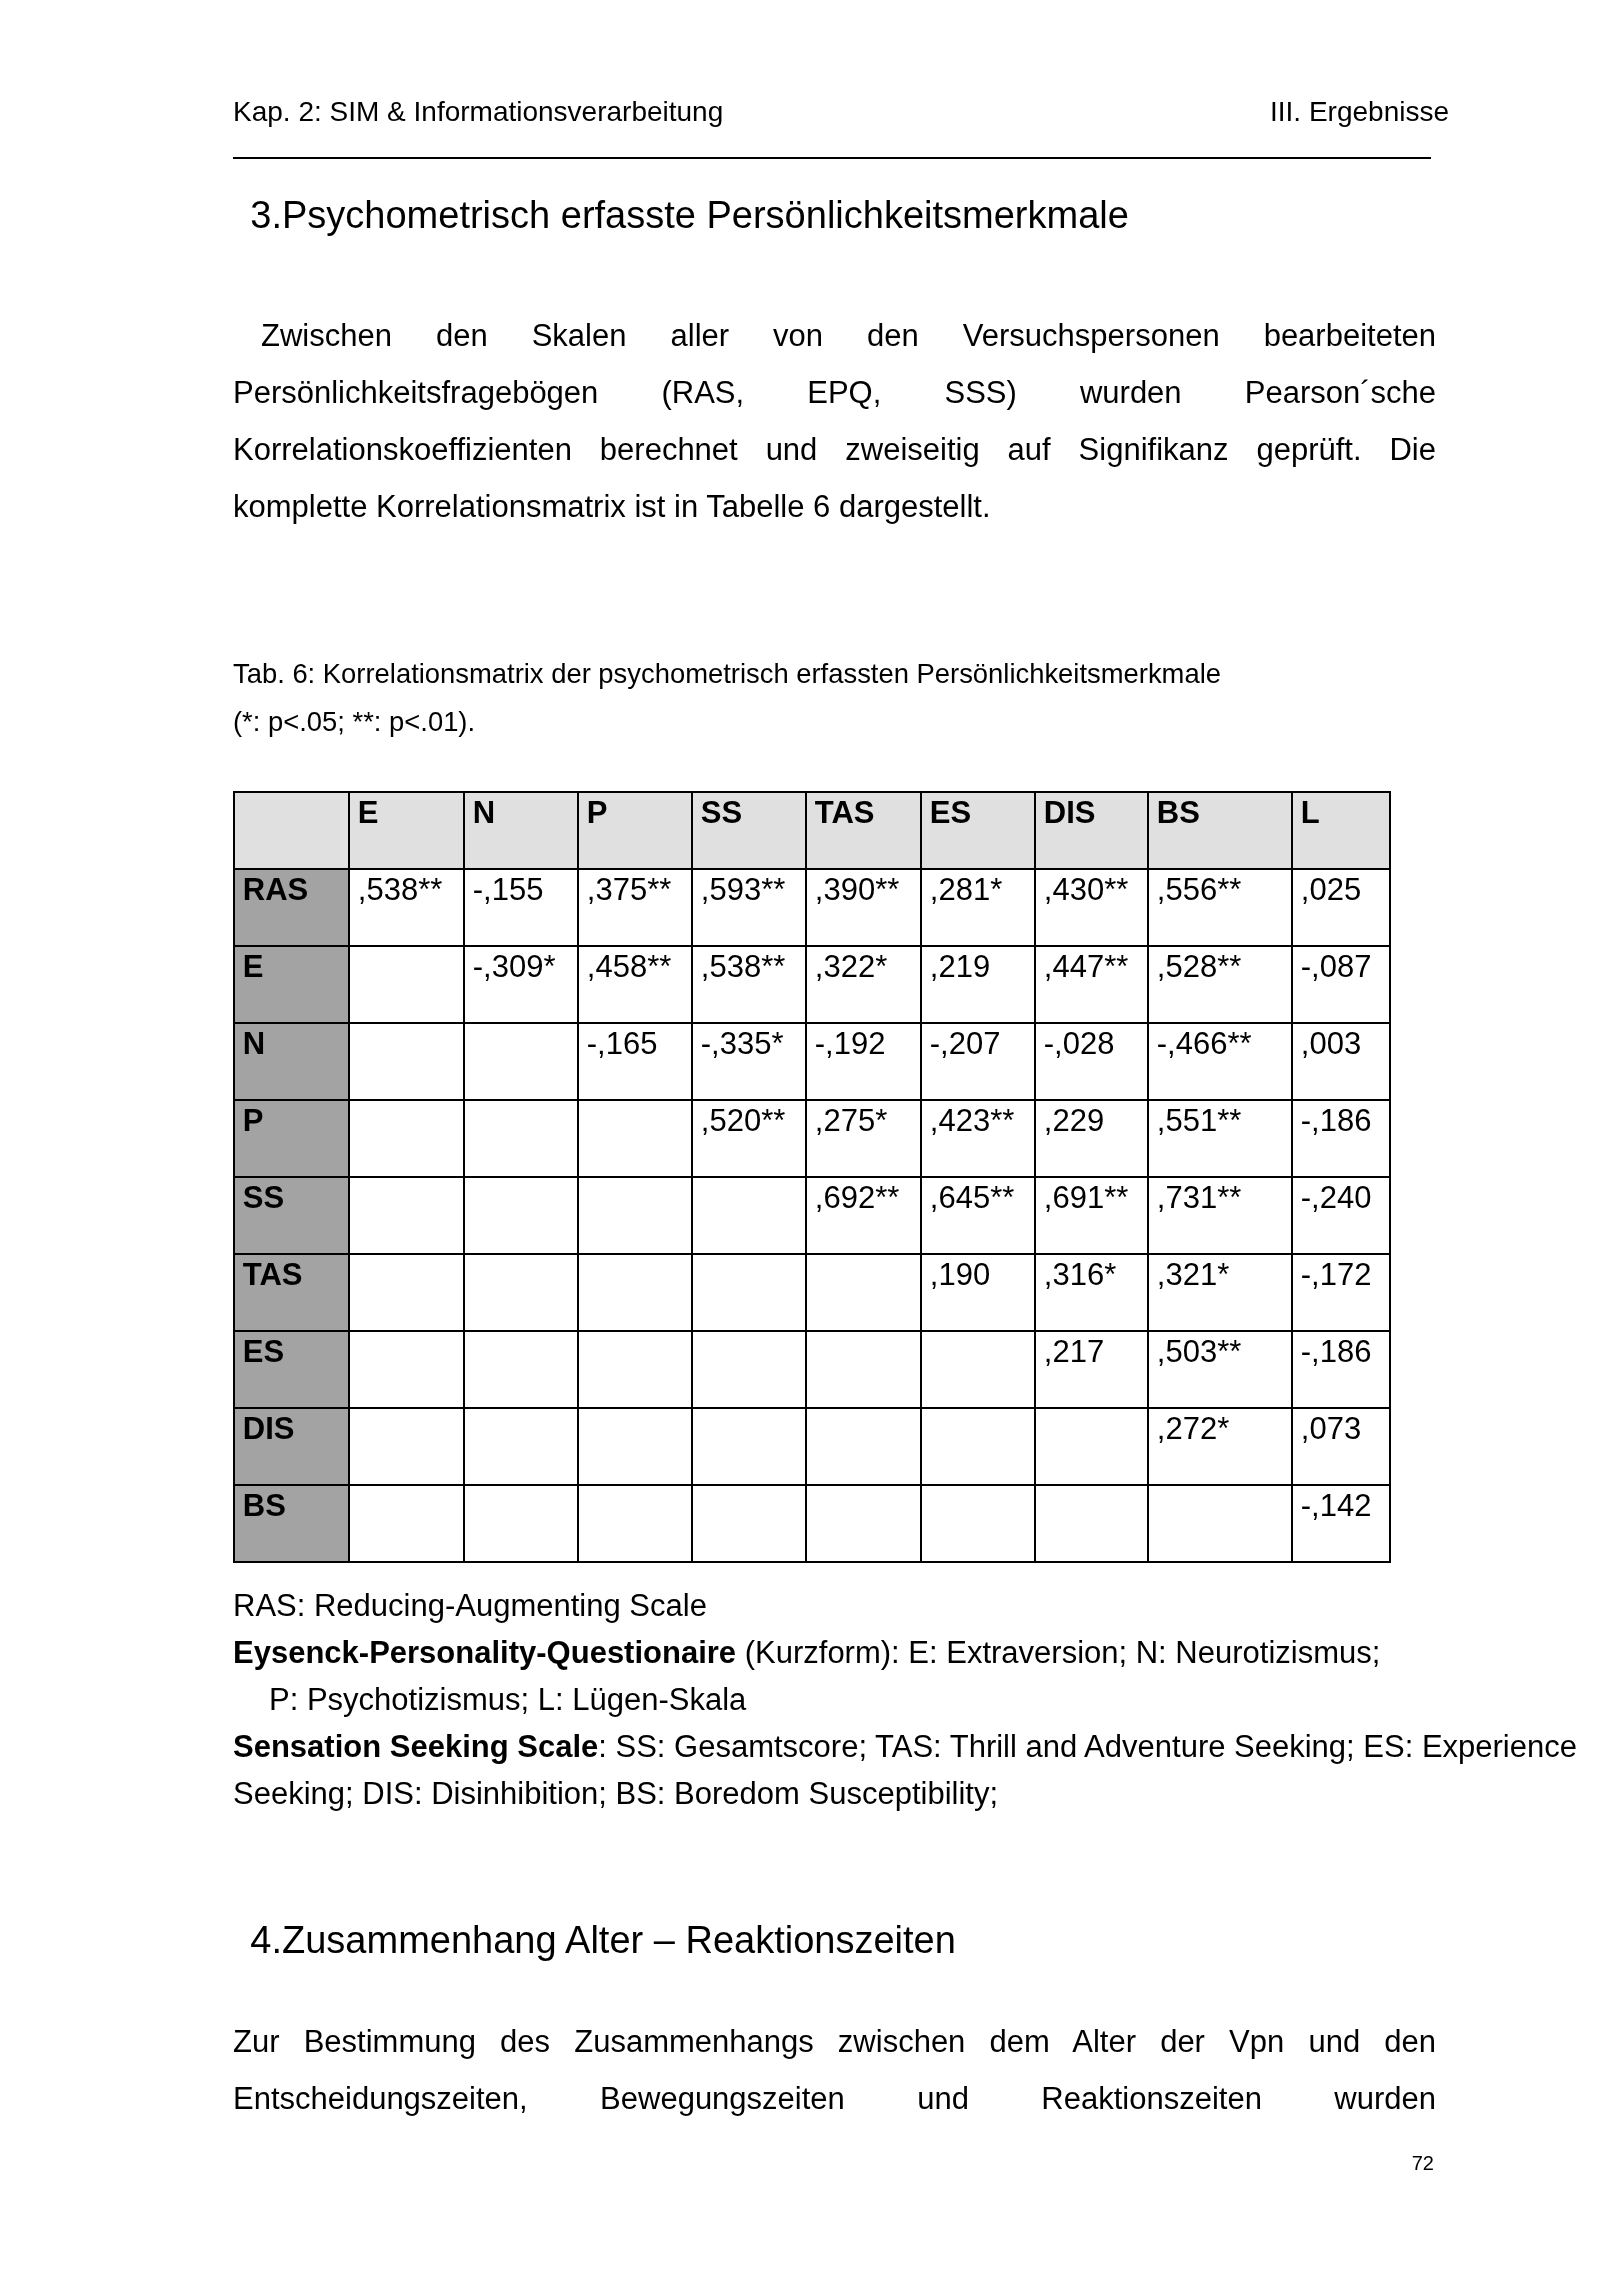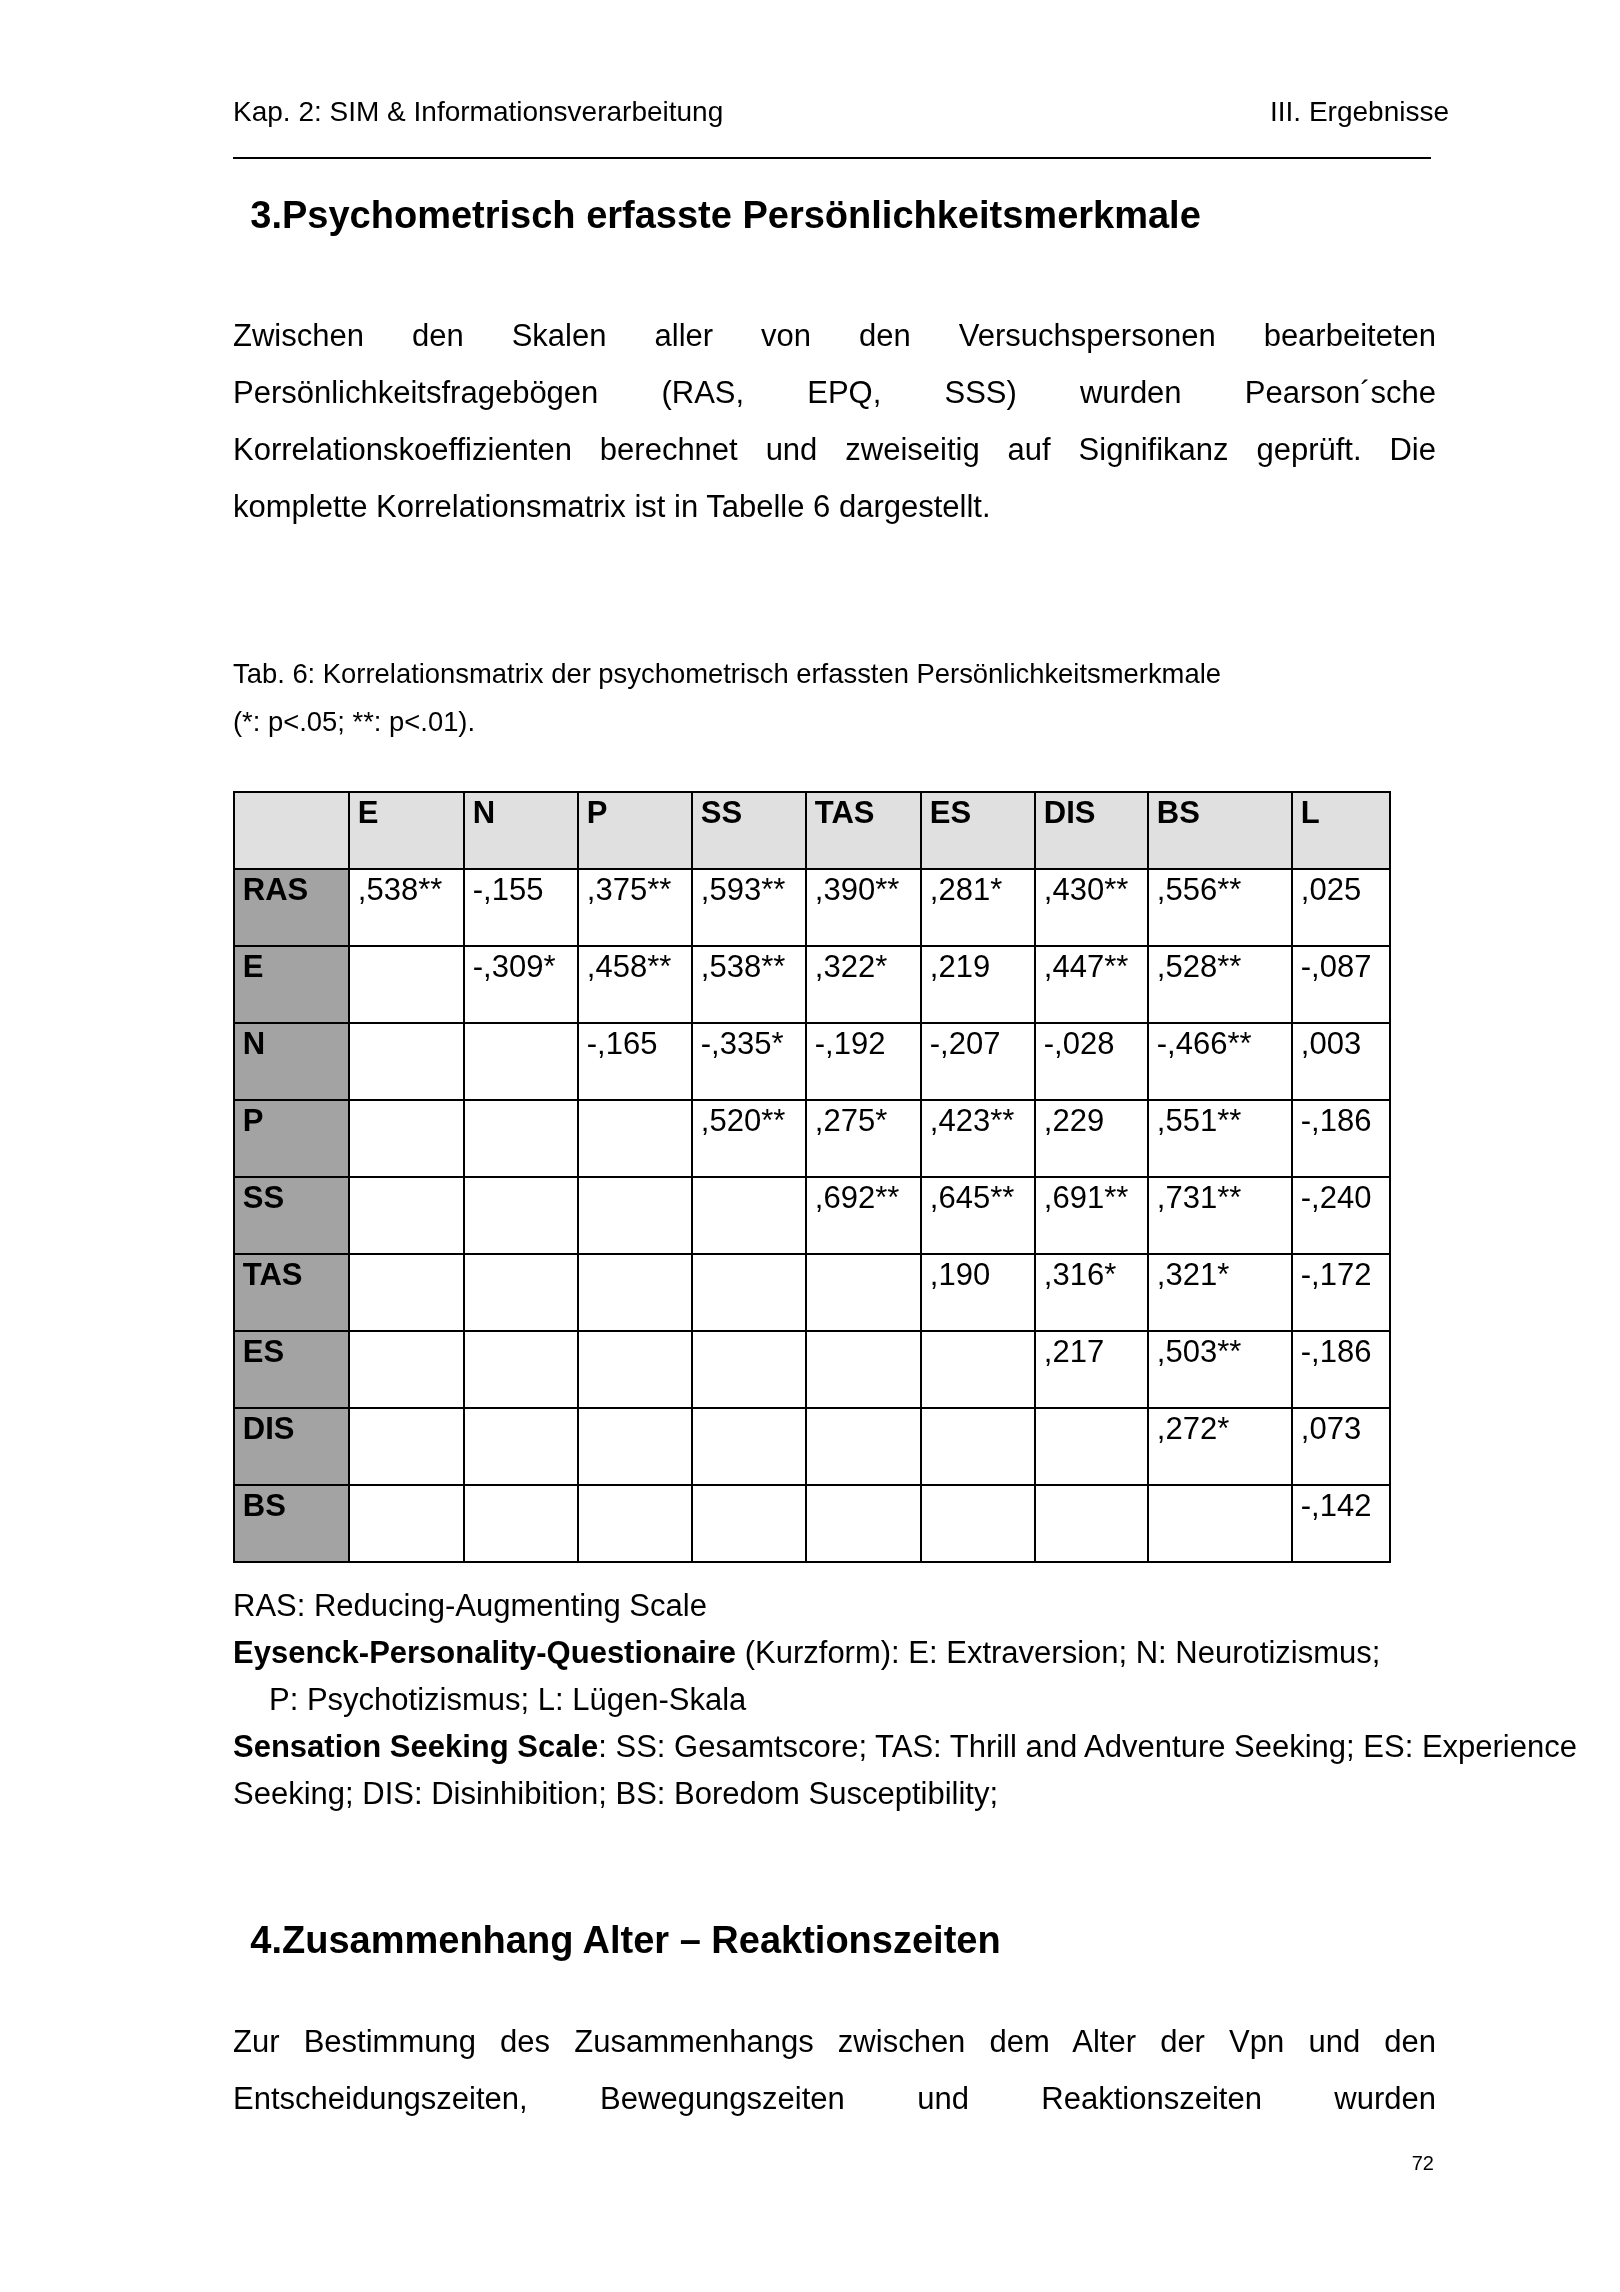--- a/index.html
+++ b/index.html
@@ -3,21 +3,21 @@
 <meta charset="utf-8">
 <style>
   html, body { margin:0; padding:0; background:#ffffff; }
   body { width:1620px; height:2293px; position:relative; overflow:hidden;
          font-family:"Liberation Sans", sans-serif; color:#000; }
   .abs { position:absolute;text-align:right; }
   .hdr { top:94px; font-size:28px; line-height:35px; }
   #hdr-left { left:233px; }
   #hdr-right { right:171px; }
   #hdr-rule { left:233px; top:157px; width:1198px; height:0; border-top:2px solid #000; }
-  .h1 { left:233px; font-size:38px; font-weight:bold; line-height:45px; }
+  .h1 { left:233px; font-size:38px; font-weight:normal; line-height:45px; }
   .h1 .num { display:inline-block; width:49px; }
   .para { left:233px; width:1203px; font-size:31px; line-height:57px; text-align:justify; }
   .cap { left:233px; font-size:27.4px; line-height:45px; }
   table.matrix { position:absolute; left:233px; top:791px; border-collapse:collapse;
          table-layout:fixed; font-size:31px; }
   table.matrix td, table.matrix th { border:2px solid #000; height:73px; padding:0 7.8px;
          vertical-align:top; text-align:left; padding-top:2px; }
   table.matrix th { background:#e0e0e0; font-weight:bold; }
   table.matrix td.rowlabel { background:#a3a3a3; font-weight:bold; }
   .foot { left:233px; font-size:31px; line-height:47px; }
@@ -29,21 +29,21 @@
 
 <div id="hdr-left" class="abs hdr">Kap. 2: SIM &amp; Informationsverarbeitung</div>
 <div id="hdr-right" class="abs hdr">III. Ergebnisse</div>
 <div id="hdr-rule" class="abs"></div>
 
 <div class="abs h1" style="top:193px;">
   <span class="num">3.</span><span>Psychometrisch erfasste Persönlichkeitsmerkmale</span>
 </div>
 
 <div class="abs para" style="top:307px;">
-  <div style="text-align:justify;text-align-last:justify;">Zwischen den Skalen aller von den Versuchspersonen bearbeiteten</div>
+  <div style="text-align:justify;text-align-last:justify;margin-left:28px;">Zwischen den Skalen aller von den Versuchspersonen bearbeiteten</div>
   <div style="text-align:justify;text-align-last:justify;">Persönlichkeitsfragebögen (RAS, EPQ, SSS) wurden Pearson´sche</div>
   <div style="text-align:justify;text-align-last:justify;">Korrelationskoeffizienten berechnet und zweiseitig auf Signifikanz geprüft. Die</div>
   <div>komplette Korrelationsmatrix ist in Tabelle 6 dargestellt.</div>
 </div>
 
 <div class="abs cap" style="top:651px;">Tab. 6: Korrelationsmatrix der psychometrisch erfassten Persönlichkeitsmerkmale</div>
 <div class="abs cap" style="top:699px;">(*: p&lt;.05; **: p&lt;.01).</div>
 
 <table class="matrix">
   <colgroup>

